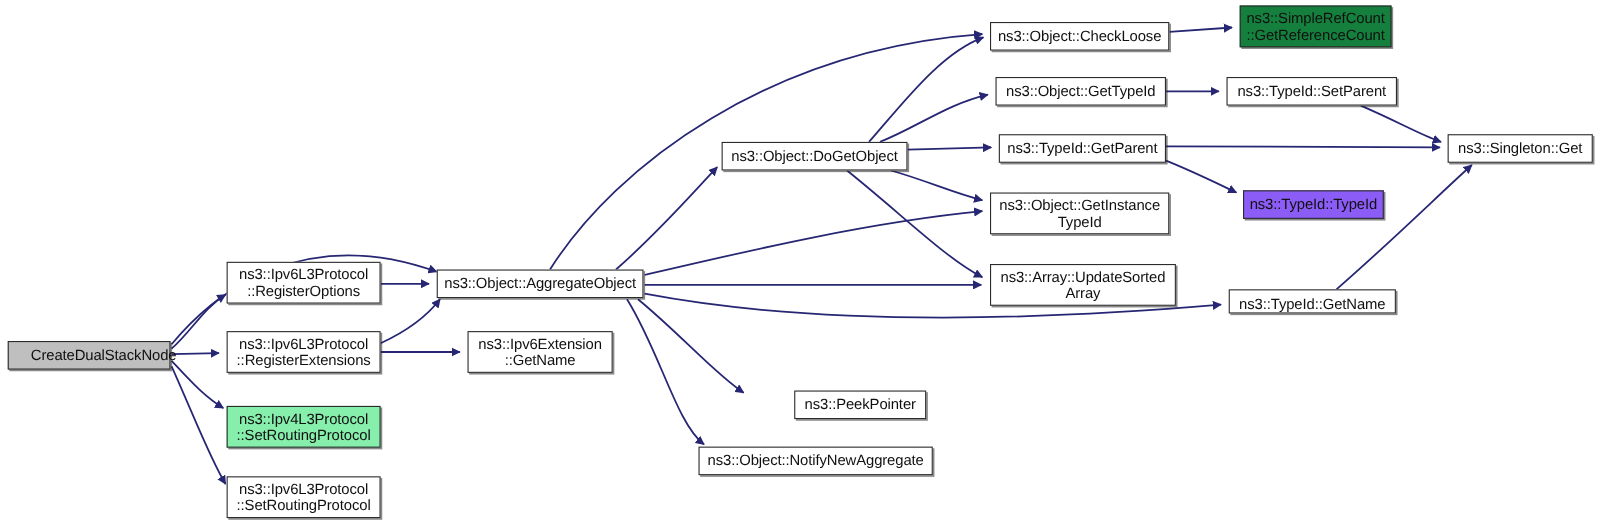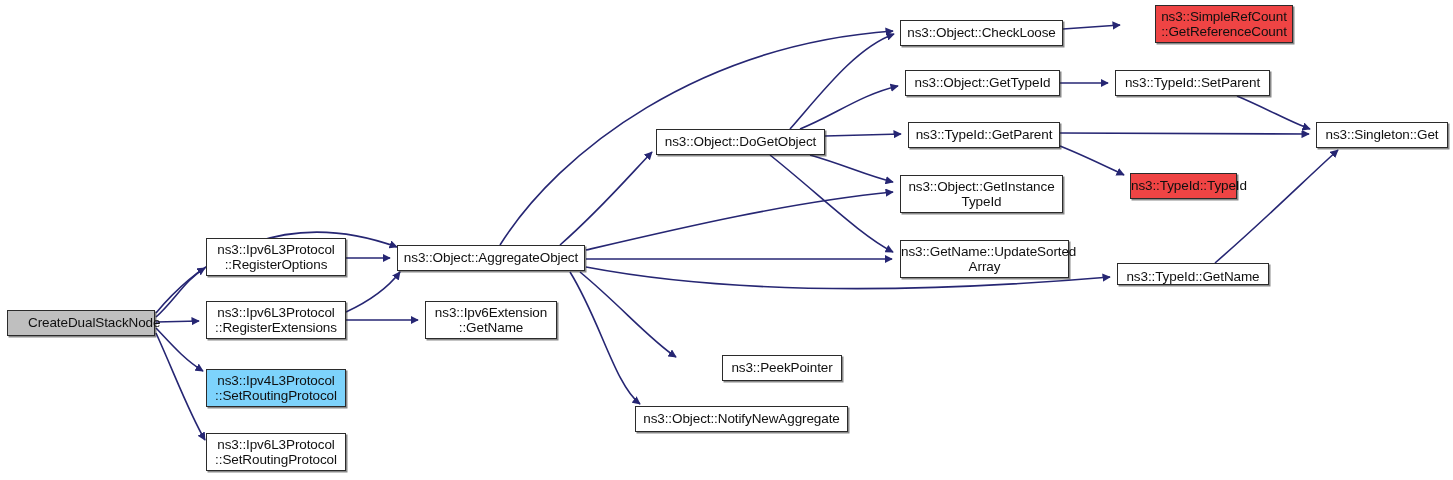--- a/index.html
+++ b/index.html
@@ -85,37 +85,37 @@
         <path d="M 1237,96 C 1270,110 1290,122 1310,129" marker-end="url(#arrow)"></path>
         <path d="M 1215,263 C 1270,215 1310,175 1338,150" marker-end="url(#arrow)"></path>
       </g>
   </svg>
   <div id="nodes-group">
       <div class="node root" style="left: 7px; top: 310px; width: 148px; height: 26px; background: rgb(191, 191, 191); border-color: rgb(43, 43, 43);"><span>CreateDualStackNode</span></div>
       <div class="node" style="left: 206px; top: 238px; width: 140px; height: 38px; background: rgb(255, 255, 255); border-color: rgb(43, 43, 43);"><span>ns3::Ipv6L3Protocol
 ::RegisterOptions</span></div>
       <div class="node" style="left: 206px; top: 301px; width: 140px; height: 38px; background: rgb(255, 255, 255); border-color: rgb(43, 43, 43);"><span>ns3::Ipv6L3Protocol
 ::RegisterExtensions</span></div>
-      <div class="node" style="left: 206px; top: 369px; width: 140px; height: 38px; background: #7dd3fc; border-color: rgb(43, 43, 43);"><span>ns3::Ipv4L3Protocol
+      <div class="node" style="left: 206px; top: 369px; width: 140px; height: 38px; background: #86efac; border-color: rgb(43, 43, 43);"><span>ns3::Ipv4L3Protocol
 ::SetRoutingProtocol</span></div>
       <div class="node" style="left: 206px; top: 433px; width: 140px; height: 38px; background: rgb(255, 255, 255); border-color: rgb(43, 43, 43);"><span>ns3::Ipv6L3Protocol
 ::SetRoutingProtocol</span></div>
       <div class="node" style="left: 397px; top: 245px; width: 188px; height: 26px; background: rgb(255, 255, 255); border-color: rgb(43, 43, 43);"><span>ns3::Object::AggregateObject</span></div>
       <div class="node" style="left: 425px; top: 301px; width: 132px; height: 38px; background: rgb(255, 255, 255); border-color: rgb(43, 43, 43);"><span>ns3::Ipv6Extension
 ::GetName</span></div>
       <div class="node" style="left: 656px; top: 129px; width: 169px; height: 26px; background: rgb(255, 255, 255); border-color: rgb(43, 43, 43); justify-content: flex-end;"><span>ns3::Object::DoGetObject</span></div>
       <div class="node" style="left: 722px; top: 355px; width: 120px; height: 26px; background: rgb(255, 255, 255); border-color: rgb(43, 43, 43);"><span>ns3::PeekPointer</span></div>
       <div class="node" style="left: 635px; top: 406px; width: 213px; height: 26px; background: rgb(255, 255, 255); border-color: rgb(43, 43, 43);"><span>ns3::Object::NotifyNewAggregate</span></div>
       <div class="node" style="left: 900px; top: 20px; width: 163px; height: 26px; background: rgb(255, 255, 255); border-color: rgb(43, 43, 43);"><span>ns3::Object::CheckLoose</span></div>
       <div class="node" style="left: 905px; top: 70px; width: 155px; height: 26px; background: rgb(255, 255, 255); border-color: rgb(43, 43, 43);"><span>ns3::Object::GetTypeId</span></div>
       <div class="node" style="left: 908px; top: 122px; width: 152px; height: 26px; background: rgb(255, 255, 255); border-color: rgb(43, 43, 43);"><span>ns3::TypeId::GetParent</span></div>
       <div class="node" style="left: 900px; top: 175px; width: 163px; height: 38px; background: rgb(255, 255, 255); border-color: rgb(43, 43, 43);"><span>ns3::Object::GetInstance
 TypeId</span></div>
-      <div class="node" style="left: 900px; top: 240px; width: 169px; height: 38px; background: rgb(255, 255, 255); border-color: rgb(43, 43, 43);"><span>ns3::GetName::UpdateSorted
+      <div class="node" style="left: 900px; top: 240px; width: 169px; height: 38px; background: rgb(255, 255, 255); border-color: rgb(43, 43, 43);"><span>ns3::Array::UpdateSorted
 Array</span></div>
-      <div class="node" style="left: 1155px; top: 5px; width: 138px; height: 38px; background: #ef4444; border-color: rgb(43, 43, 43);"><span>ns3::SimpleRefCount
+      <div class="node" style="left: 1127px; top: 5px; width: 138px; height: 38px; background: #15803d; border-color: rgb(43, 43, 43);"><span>ns3::SimpleRefCount
 ::GetReferenceCount</span></div>
       <div class="node" style="left: 1115px; top: 70px; width: 155px; height: 26px; background: rgb(255, 255, 255); border-color: rgb(43, 43, 43);"><span>ns3::TypeId::SetParent</span></div>
-      <div class="node" style="left: 1130px; top: 173px; width: 107px; height: 26px; background: #ef4444; border-color: rgb(43, 43, 43);"><span>ns3::TypeId::TypeId</span></div>
+      <div class="node" style="left: 1130px; top: 173px; width: 128px; height: 26px; background: #8b5cf6; border-color: rgb(43, 43, 43);"><span>ns3::TypeId::TypeId</span></div>
       <div class="node" style="left: 1117px; top: 263px; width: 152px; height: 22px; background: rgb(255, 255, 255); border-color: rgb(43, 43, 43); align-items: flex-end;"><span>ns3::TypeId::GetName</span></div>
       <div class="node" style="left: 1316px; top: 122px; width: 132px; height: 26px; background: rgb(255, 255, 255); border-color: rgb(43, 43, 43);"><span>ns3::Singleton::Get</span></div>
     </div>
 </div>
 
 </body></html>

